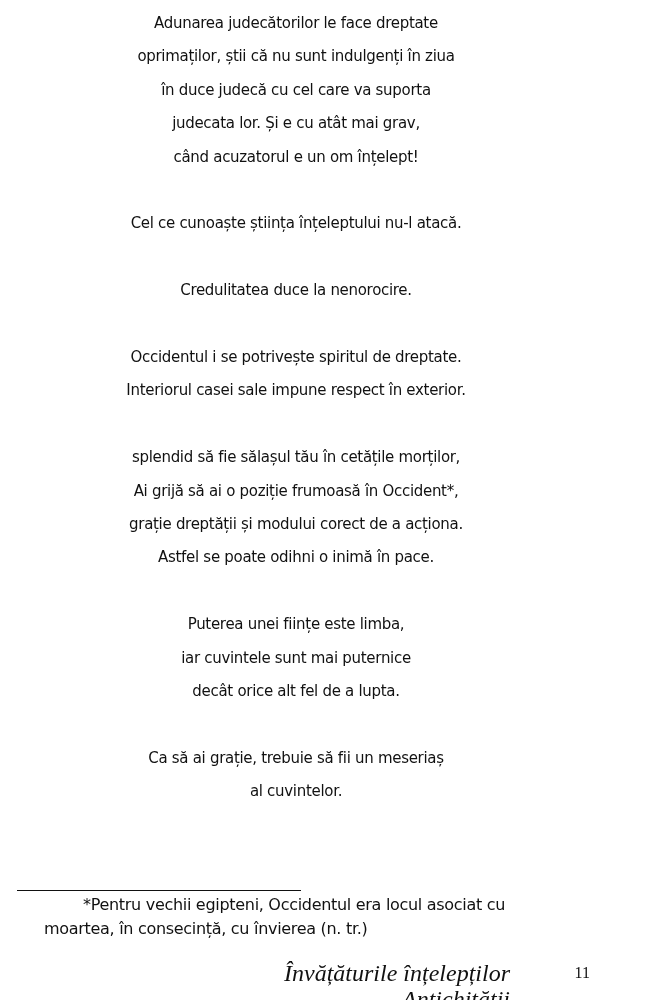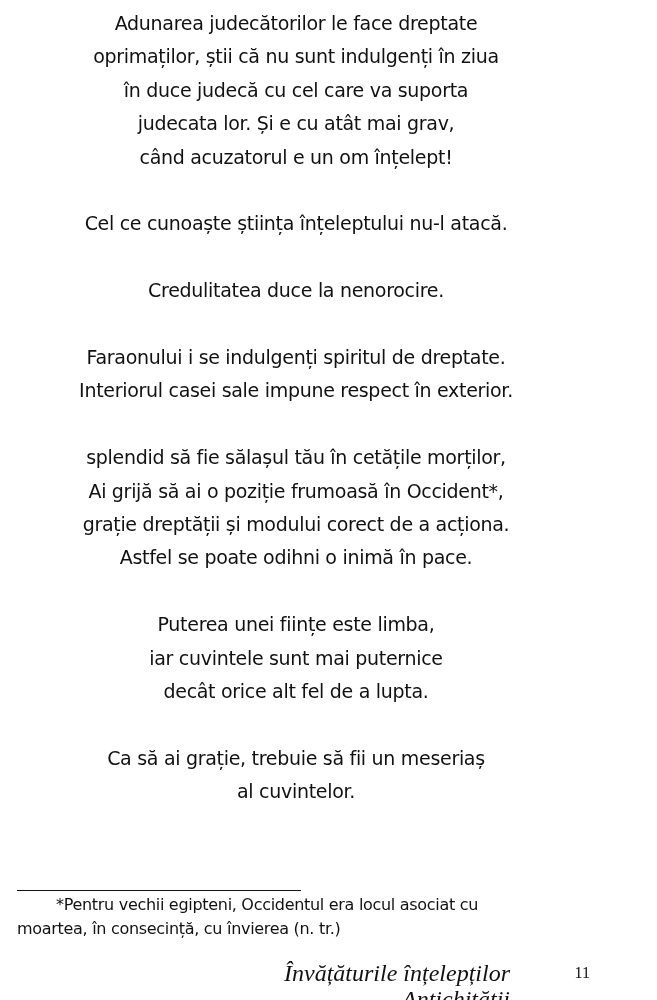--- a/index.html
+++ b/index.html
@@ -1,30 +1,30 @@
 <!DOCTYPE html>
 <html><head>
 <meta charset="utf-8">
 <style>
   html, body { margin: 0; padding: 0; background: #ffffff; }
   body { width: 657px; height: 1000px; position: relative; overflow: hidden; color: #111111; }
   .page { position: absolute; left: 0; top: 0; width: 657px; height: 1000px; }
   .content {
     position: absolute; left: 10px; top: 7px; width: 572px;
     font-family: "DejaVu Sans", sans-serif;
-    font-size: 19px; line-height: 33.4px; text-align: center; letter-spacing: -0.3px;
+    font-size: 15px; line-height: 33.4px; text-align: center; letter-spacing: -0.3px;
   }
   .stanza { margin: 0 0 33.4px 0; }
   .stanza .line { display: block; white-space: nowrap; }
   .rule { position: absolute; left: 17px; top: 890px; width: 284px; height: 0; border-top: 1px solid #111; }
   .footnote {
     position: absolute; left: 17px; top: 893px; width: 580px;
     font-family: "DejaVu Sans", sans-serif; font-size: 16px; line-height: 24px; letter-spacing: -0.3px;
   }
-  .footnote .fn-line { display: block; white-space: nowrap; }
+  .footnote .fn-line { display: block; white-space: nowrap; margin-left: 27px; }
   .footnote .fn-indent { padding-left: 39px; }
   .footer-title {
     position: absolute; left: 200px; top: 960px; width: 310px; text-align: right;
     font-family: "Liberation Serif", "DejaVu Serif", serif; font-style: italic; font-size: 24px; line-height: 26px;
   }
   .page-number {
     position: absolute; left: 560px; top: 960px; width: 30px; text-align: right;
     font-family: "Liberation Serif", "DejaVu Serif", serif; font-size: 16px; line-height: 26px;
   }
 </style>
@@ -40,21 +40,21 @@
       <span class="line">judecata lor. Și e cu atât mai grav,</span>
       <span class="line">când acuzatorul e un om înțelept!</span>
     </div>
     <div class="stanza">
       <span class="line">Cel ce cunoaște știința înțeleptului nu-l atacă.</span>
     </div>
     <div class="stanza">
       <span class="line">Credulitatea duce la nenorocire.</span>
     </div>
     <div class="stanza">
-      <span class="line">Faraonului i se indulgenți spiritul de dreptate.</span>
+      <span class="line">Occidentul i se potrivește spiritul de dreptate.</span>
       <span class="line">Interiorul casei sale impune respect în exterior.</span>
     </div>
     <div class="stanza">
       <span class="line">splendid să fie sălașul tău în cetățile morților,</span>
       <span class="line">Ai grijă să ai o poziție frumoasă în Occident*,</span>
       <span class="line">grație dreptății și modului corect de a acționa.</span>
       <span class="line">Astfel se poate odihni o inimă în pace.</span>
     </div>
     <div class="stanza">
       <span class="line">Puterea unei ființe este limba,</span>

